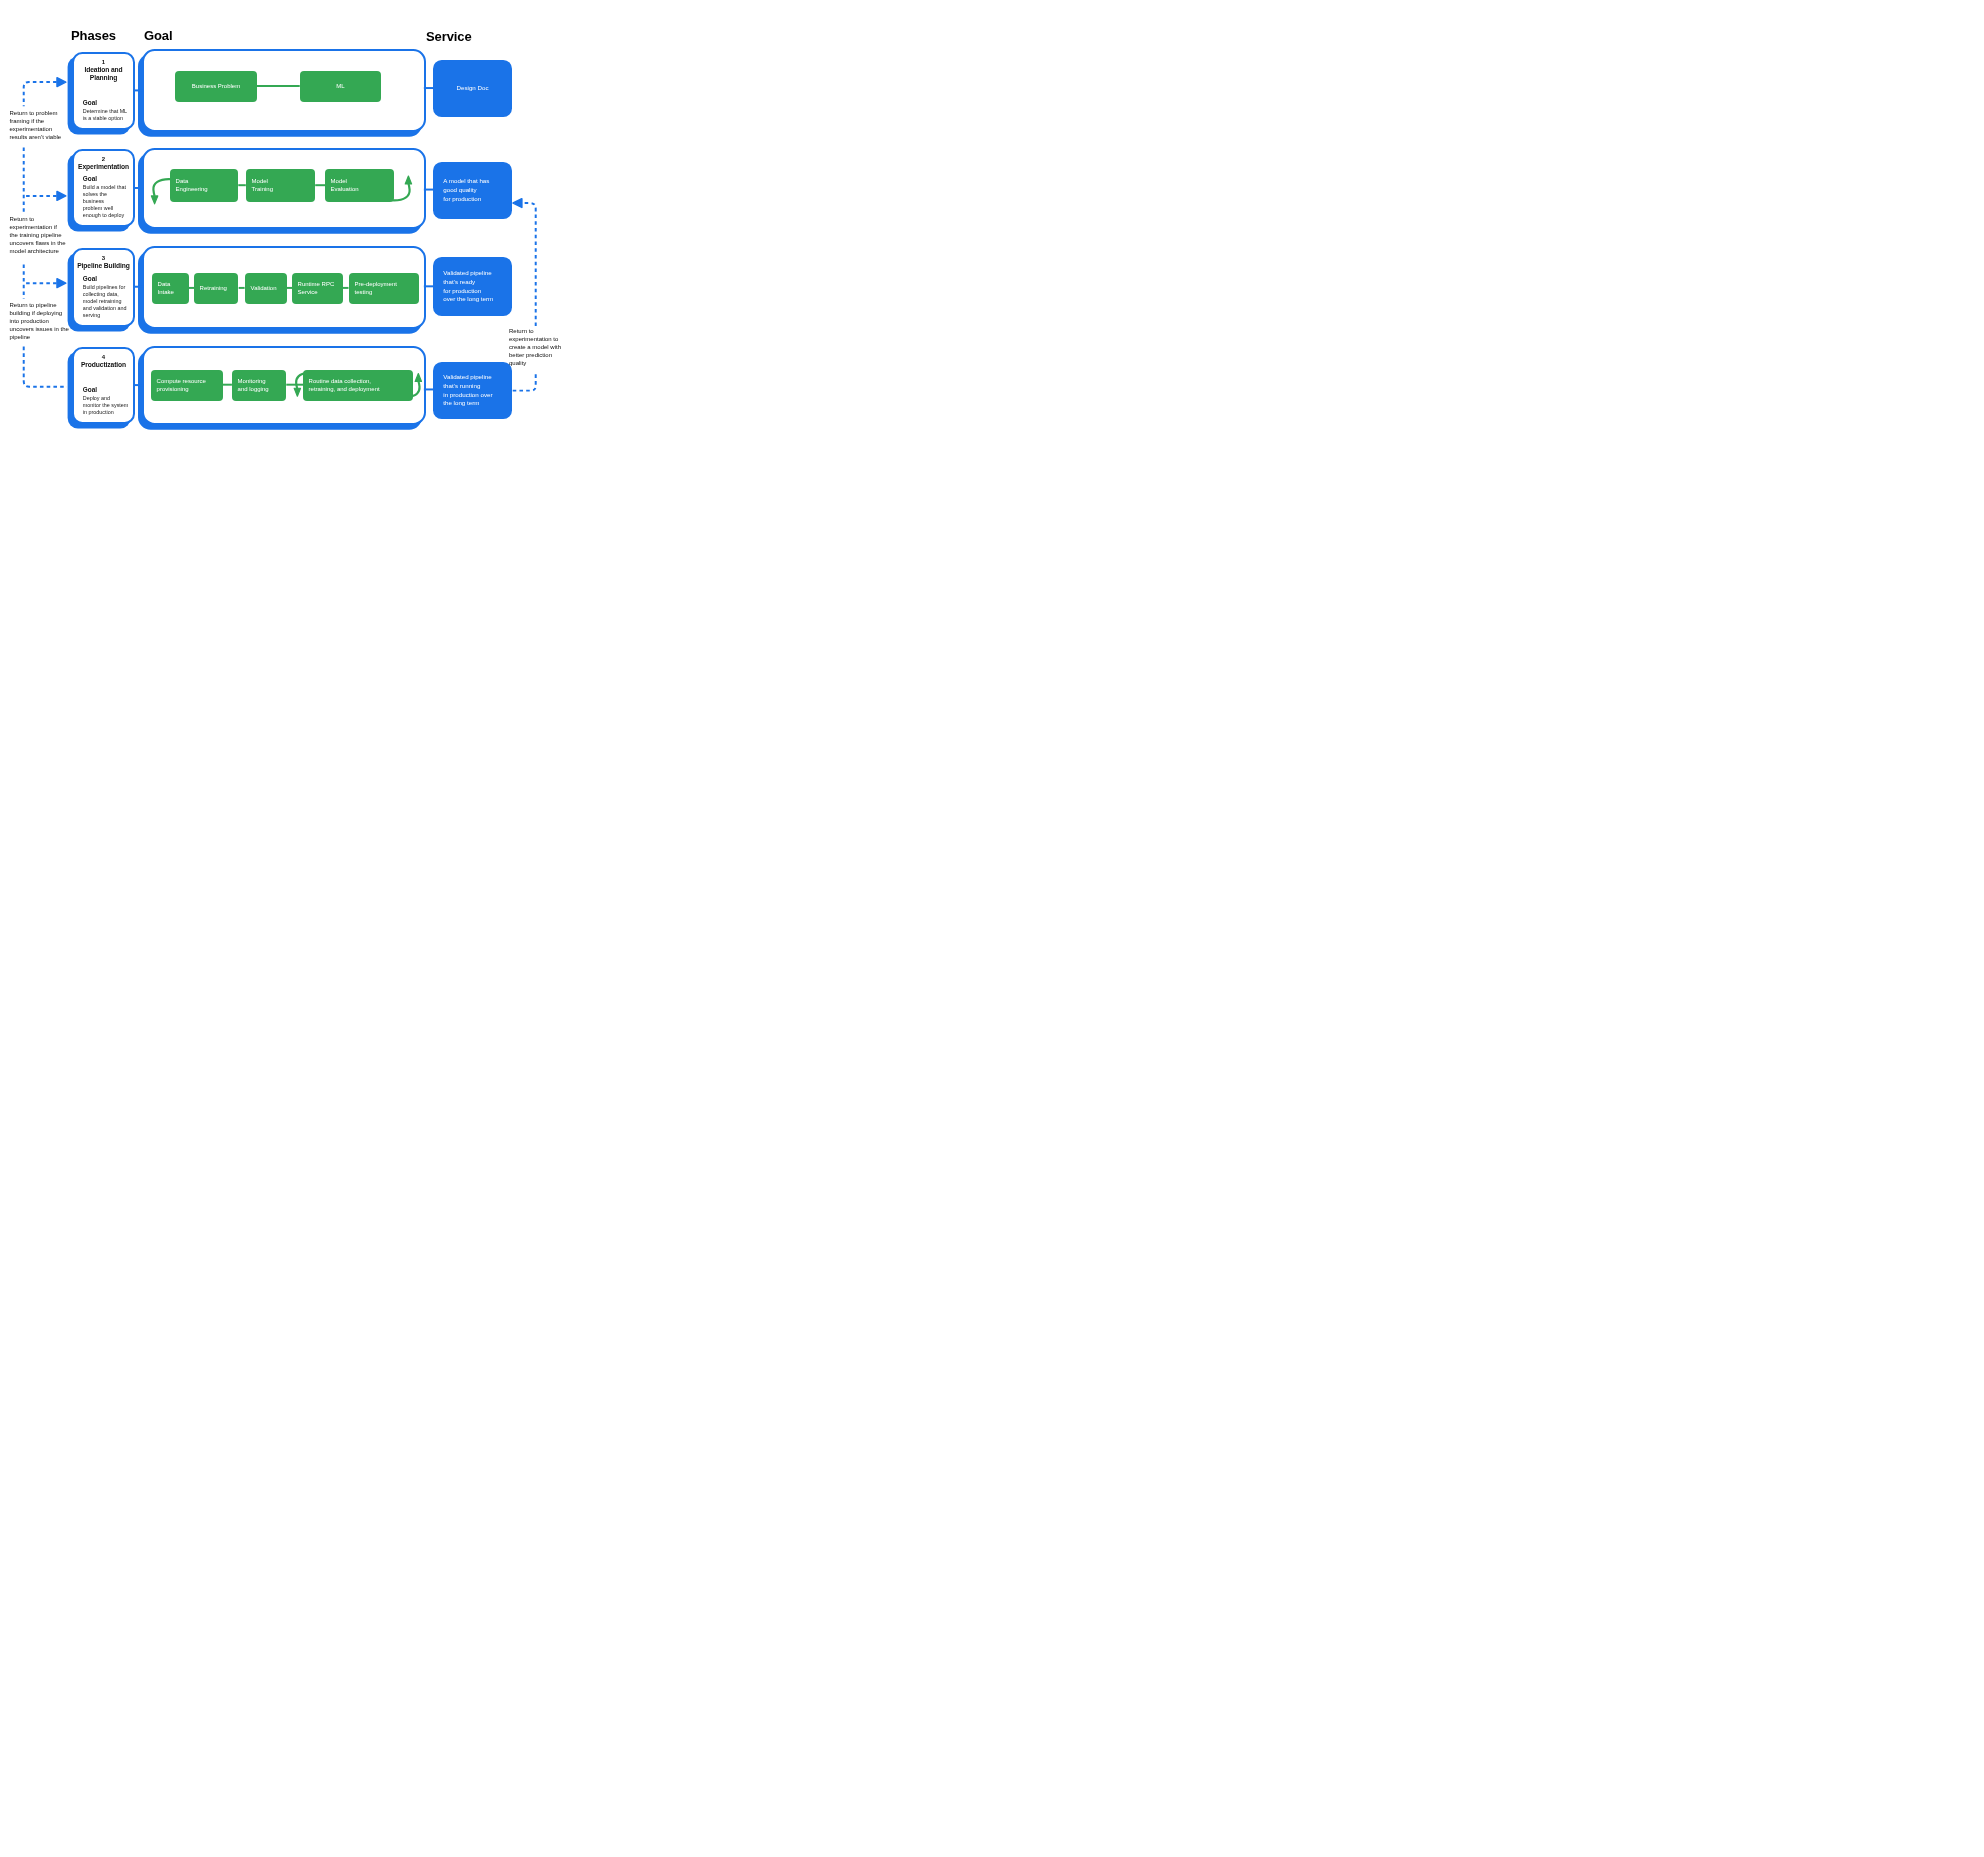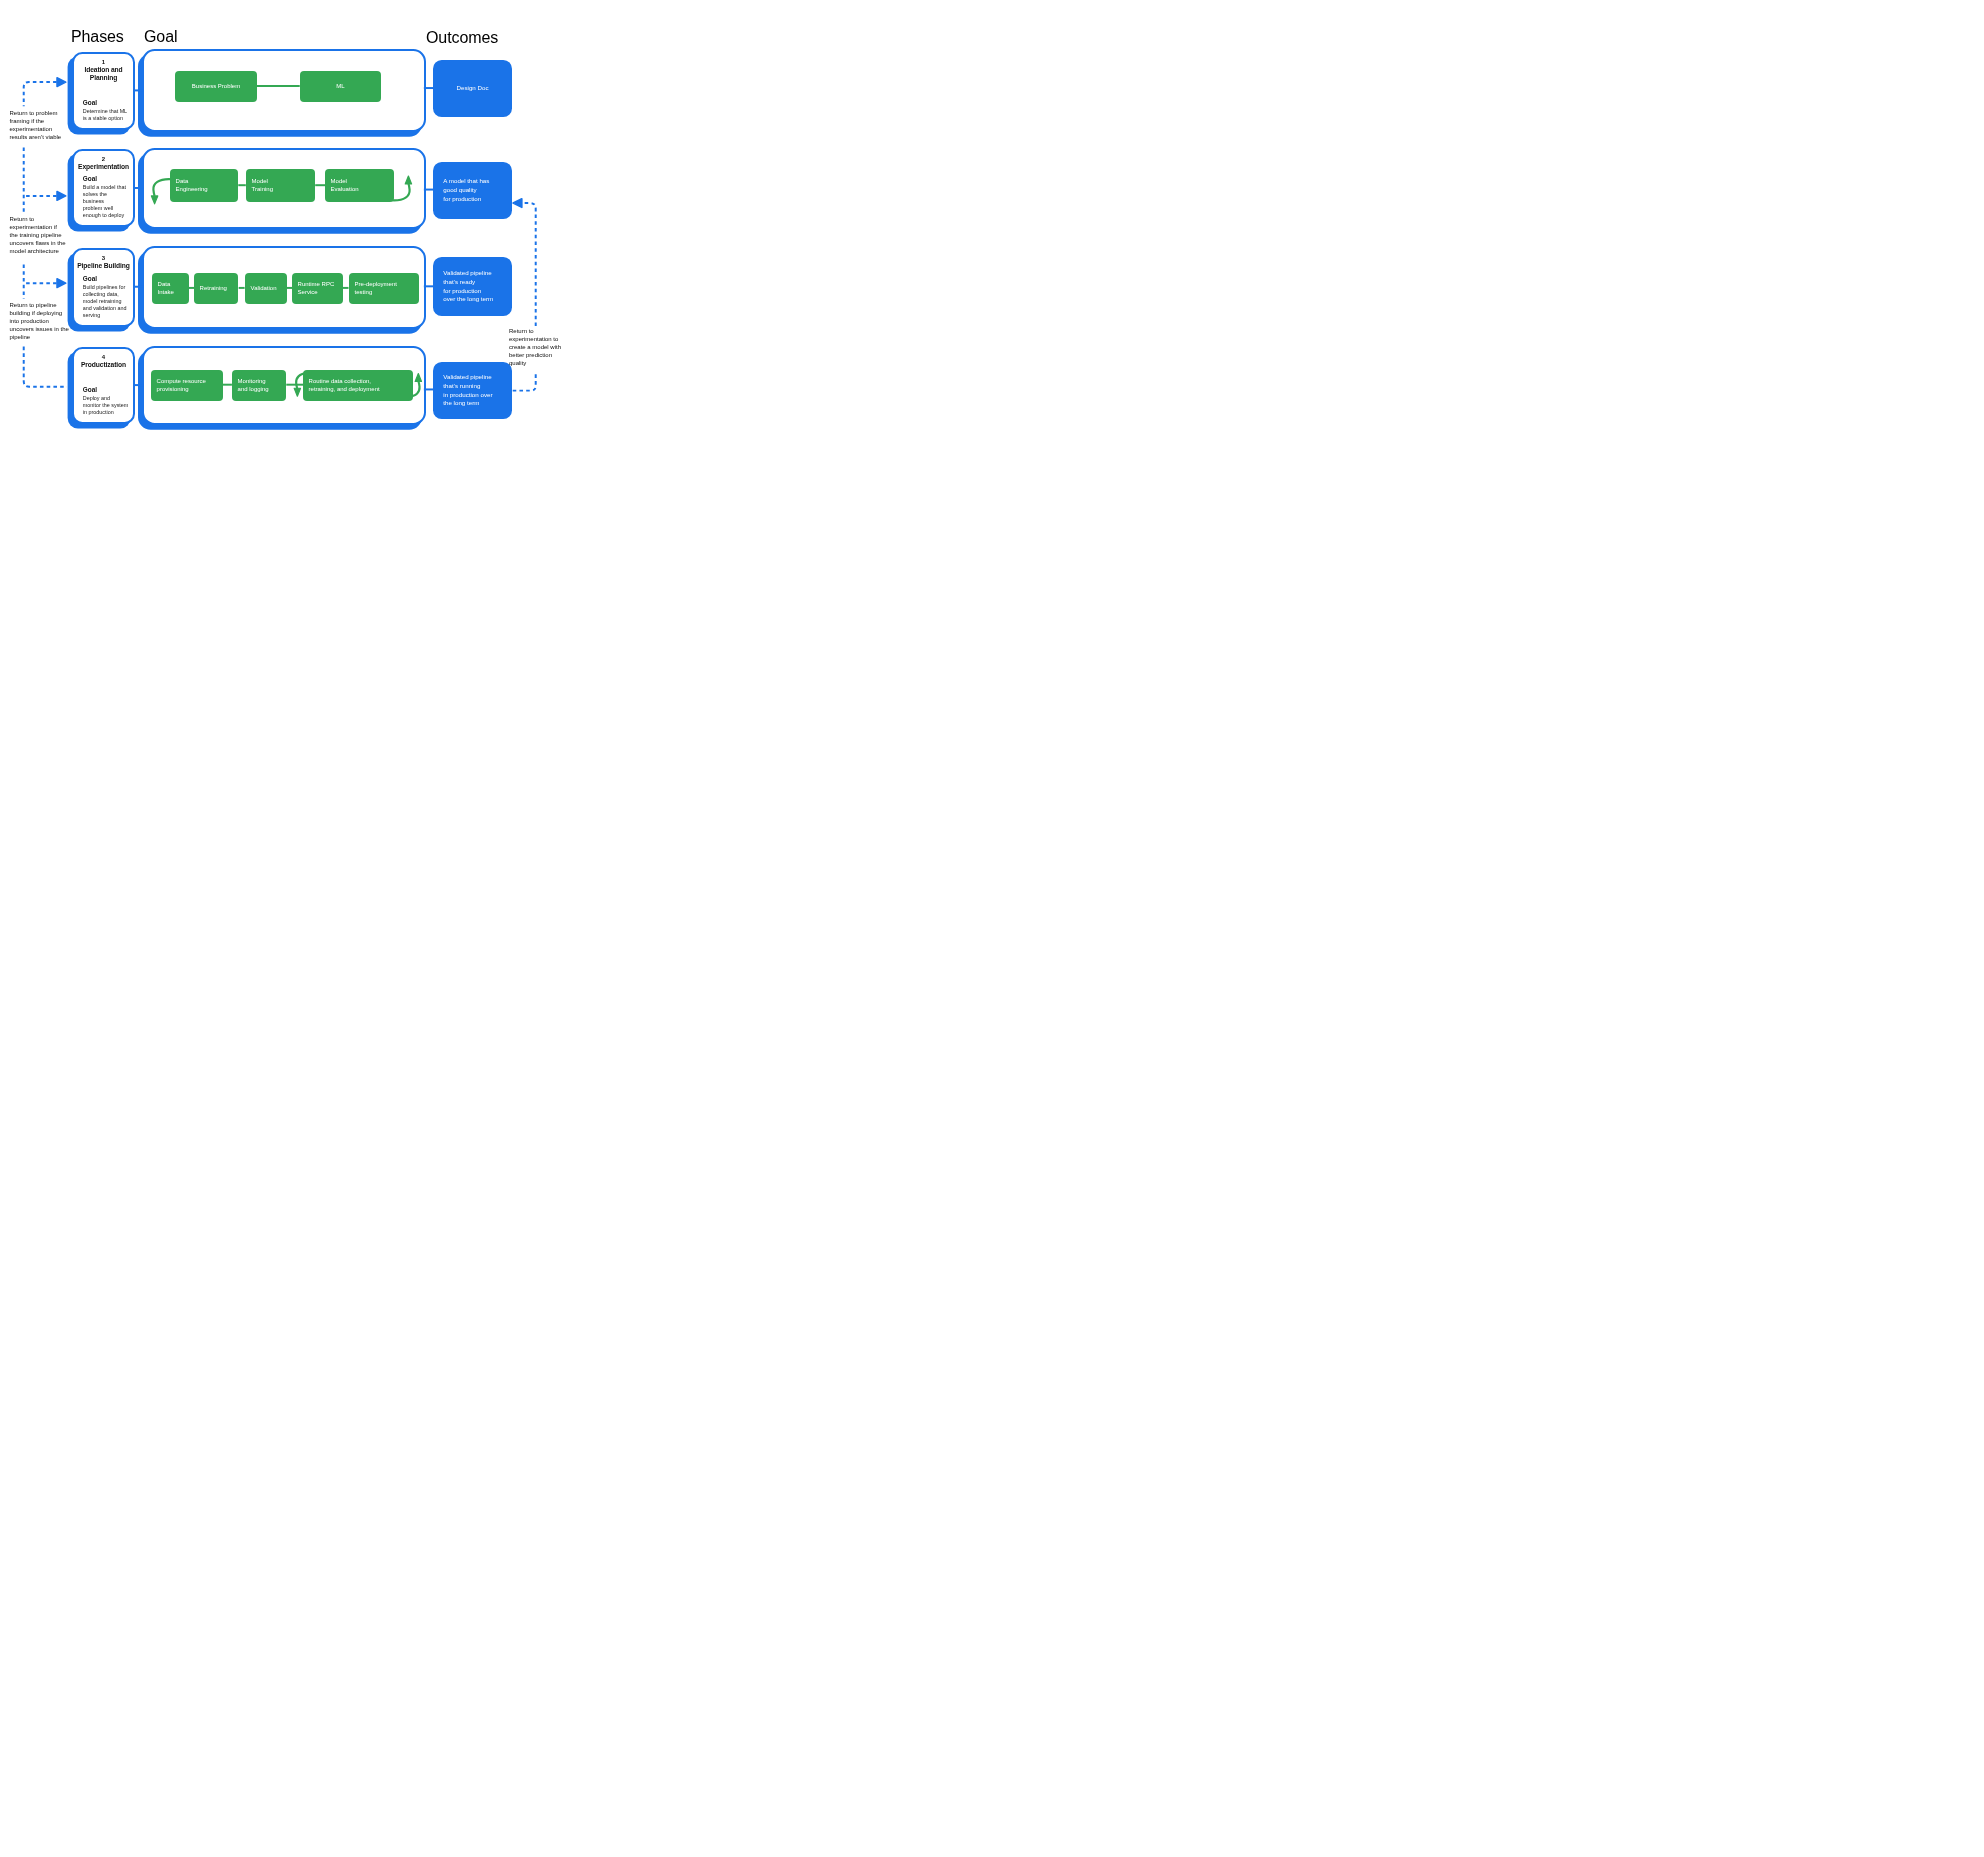--- a/index.html
+++ b/index.html
@@ -1,17 +1,17 @@
 <!DOCTYPE html>
 <html style="font-size:6.4px"><head>
 <meta charset="utf-8">
 <style>
   html,body{margin:0;padding:0;background:#fff;font-family:"Liberation Sans",sans-serif;}
   .canvas{position:relative;width:563px;height:464px;background:#fff;overflow:hidden;}
-  .hdr{position:absolute;font-size:16px;font-weight:400;color:#000;letter-spacing:-0.1px;z-index:3;}
+  .hdr{position:absolute;font-size:13px;font-weight:700;color:#000;letter-spacing:-0.1px;z-index:3;}
   .task-container{position:absolute;background:#fff;border:2.4px solid #1A73E8;border-radius:12.7px;
     box-shadow:-4px 4.8px 0 #1A73E8;box-sizing:border-box;z-index:0;}
   .wires{position:absolute;left:0;top:0;z-index:1;pointer-events:none;}
   .phase-card{position:absolute;background:#fff;border:2.4px solid #1A73E8;border-radius:10.3px;
     box-shadow:-4.4px 4.4px 0 #1A73E8;box-sizing:border-box;display:flex;flex-direction:column;
     align-items:center;padding:3.2px 3.2px 6.4px;z-index:2;}
   .phase-num{font-weight:700;font-size:6px;color:#111;margin-top:1.6px;}
   .phase-title{font-weight:700;font-size:6.7px;letter-spacing:-0.1px;color:#111;text-align:center;
     line-height:1.18;white-space:pre-line;margin-top:1.2px;}
   .phase-goal{align-self:stretch;margin-top:auto;padding-left:5.6px;padding-right:0.8px;}
@@ -97,21 +97,21 @@
     <g fill="#1A73E8" stroke="#1A73E8" stroke-width="4" stroke-linejoin="round">
       <path d="M143 196 L165 207 L143 218 Z"></path>
       <path d="M143 483 L165 494 L143 505 Z"></path>
       <path d="M143 703 L165 714 L143 725 Z"></path>
       <path d="M1315 501 L1293 512 L1315 523 Z"></path>
     </g>
   </svg>
 
   <div class="hdr" style="left:71px;top:28px;">Phases</div>
   <div class="hdr" style="left:144px;top:28px;">Goal</div>
-  <div class="hdr" style="left:426px;top:29px;">Outcomes</div>
+  <div class="hdr" style="left:426px;top:29px;">Service</div>
 
   <div class="phase-card" style="left:72px;top:52px;width:63px;height:78px;">
     <div class="phase-num">1</div>
     <div class="phase-title">Ideation and
 Planning</div>
     <div class="phase-goal">
       <div class="goal-label">Goal</div>
       <div class="goal-text">Determine that ML
 is a viable option</div>
     </div>

